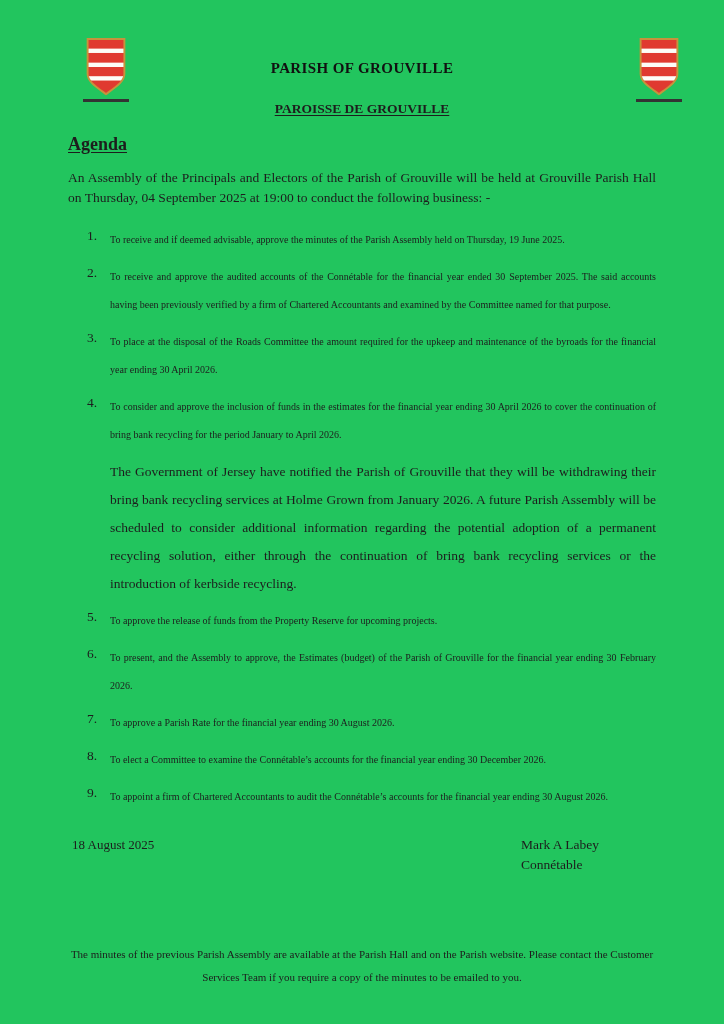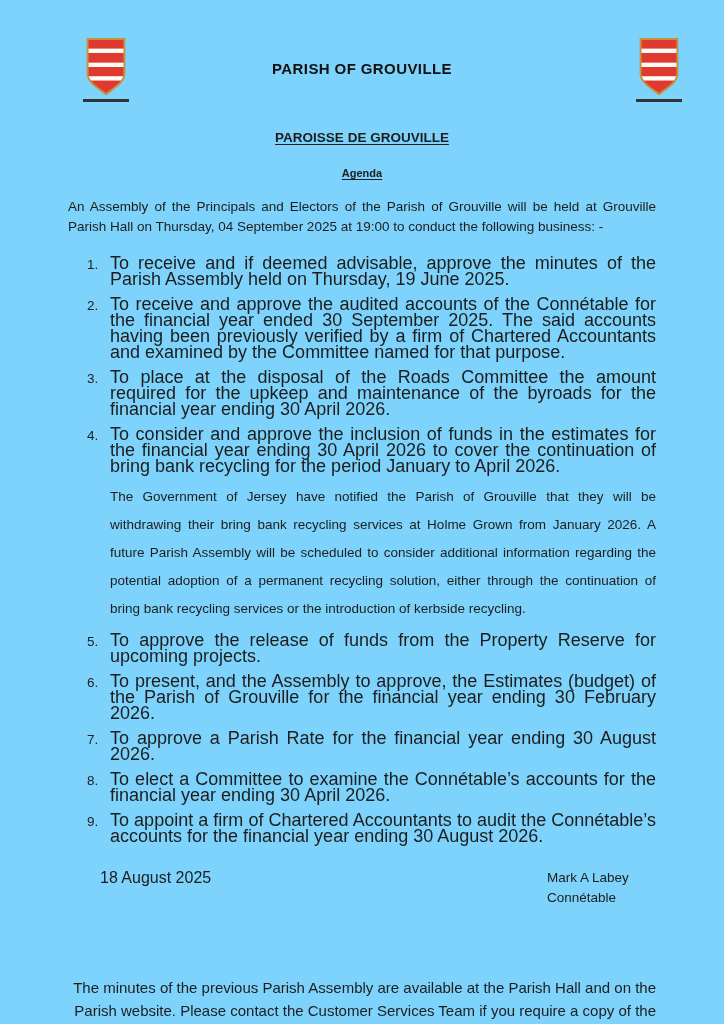--- a/index.html
+++ b/index.html
@@ -1,21 +1,21 @@
 <!DOCTYPE html>
 <html style="--crest-red: #e03a30; --crest-gold: #c8923c; --rule-dark: #333333; --text: #1d1d1d;"><head>
 <meta charset="utf-8">
 <style>
   html, body { margin: 0; padding: 0; background: #ffffff; }
   .doc {
     position: relative;
     width: 724px;
     height: 1024px;
-    background: #7dd3fc;
-    font-family: Liberation Sans, sans-serif;
+    background: #22c55e;
+    font-family: Liberation Serif, serif;
     color: #1d1d1d;
     box-sizing: border-box;
     padding: 0 68px;
     overflow: hidden;
   }
 
   
   .crest { position: absolute; top: 37px; width: 46px; text-align: center; }
   .crest-left  { left: 83px; }
   .crest-right { left: 636px; }
@@ -28,32 +28,31 @@
   
   .title {
     margin: 0;
     padding-top: 60px;
     text-align: center;
     font-size: 15px;
     font-weight: 700;
     letter-spacing: 0.4px;
     color: #111;
   }
-  .subtitle-block { margin-top: 51px; text-align: center; }
+  .subtitle-block { margin-top: 22px; text-align: center; }
   .subtitle {
     font-size: 13.5px;
     font-weight: 700;
     line-height: 20px;
     text-decoration: underline;
     text-underline-offset: 2px;
   }
   .agenda-heading {
     margin-top: 15px;
-    text-align: center;
-    font-size: 11px;
+    font-size: 18px;
     font-weight: 700;
     line-height: 20px;
     text-decoration: underline;
     text-underline-offset: 2px;
   }
 
   
   .intro {
     font-size: 13.5px;
     line-height: 20px;
@@ -63,42 +62,42 @@
   .agenda-item { display: flex; margin-bottom: 9px; }
   .item-num {
     flex: none;
     width: 23px;
     margin-left: 19px;
     font-size: 13.5px;
     line-height: 20px;
   }
   .item-body { flex: 1; }
   .item-text {
-    font-size: 18px;
-    line-height: 16px;
+    font-size: 10px;
+    line-height: 28px;
     text-align: justify;
   }
   .item-subpara {
     margin-top: 9px;
     font-size: 13.5px;
     line-height: 28px;
     text-align: justify;
   }
 
   
   .signature-row { position: relative; margin-top: 24px; height: 40px; }
-  .sig-date { position: absolute; left: 4px; top: 0; font-size: 16px; line-height: 20px; margin-left: 28px; }
-  .sig-block { position: absolute; left: 479px; top: 0; font-size: 13.5px; line-height: 20px; }
+  .sig-date { position: absolute; left: 4px; top: 0; font-size: 13px; line-height: 20px; }
+  .sig-block { position: absolute; left: 453px; top: 0; font-size: 13.5px; line-height: 20px; }
 
   
   .footer-note {
     margin-top: 68px;
-    font-size: 15px;
+    font-size: 11px;
     line-height: 23px;
-    text-align: right;
+    text-align: center;
   }
 </style>
 </head>
 <body>
 
 <div class="doc">
 
   <div class="crest crest-left">
     <svg width="42" height="60" viewBox="0 0 42 62">
       <defs>
@@ -195,21 +194,21 @@
     <div class="agenda-item">
       <span class="item-num">7.</span>
       <div class="item-body">
           <div class="item-text">To approve a Parish Rate for the financial year ending 30 August 2026.</div>
         </div>
     </div>
 
     <div class="agenda-item">
       <span class="item-num">8.</span>
       <div class="item-body">
-          <div class="item-text">To elect a Committee to examine the Connétable’s accounts for the financial year ending 30 April 2026.</div>
+          <div class="item-text">To elect a Committee to examine the Connétable’s accounts for the financial year ending 30 December 2026.</div>
         </div>
     </div>
 
     <div class="agenda-item">
       <span class="item-num">9.</span>
       <div class="item-body">
           <div class="item-text">To appoint a firm of Chartered Accountants to audit the Connétable’s accounts for the financial year ending 30 August 2026.</div>
         </div>
     </div>
 

